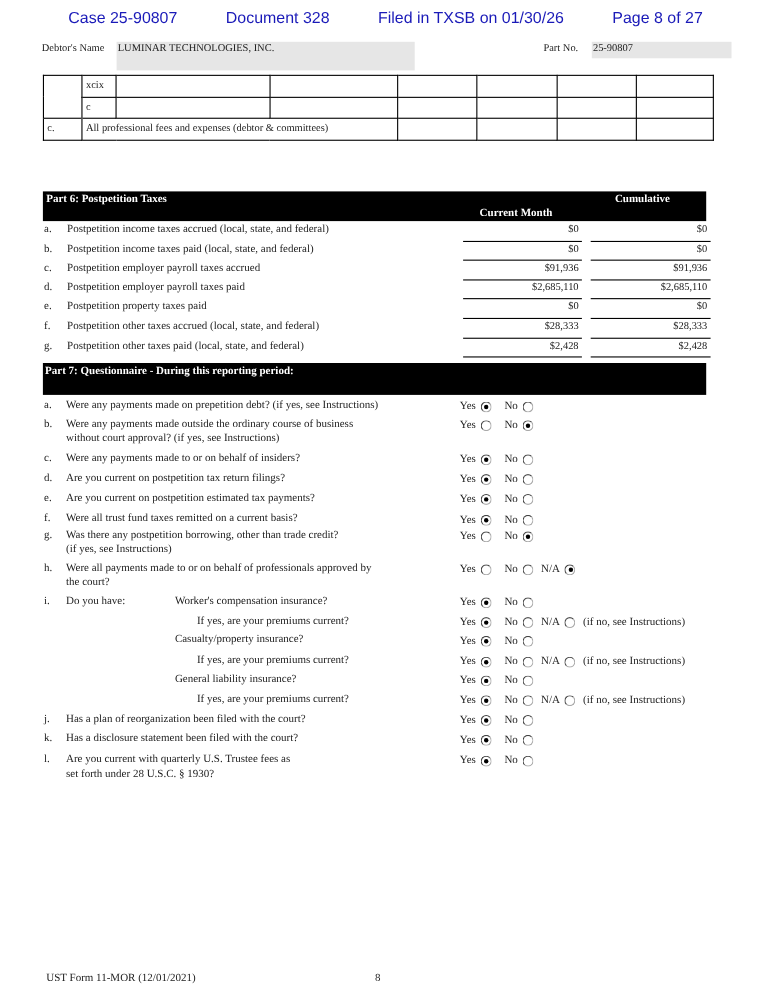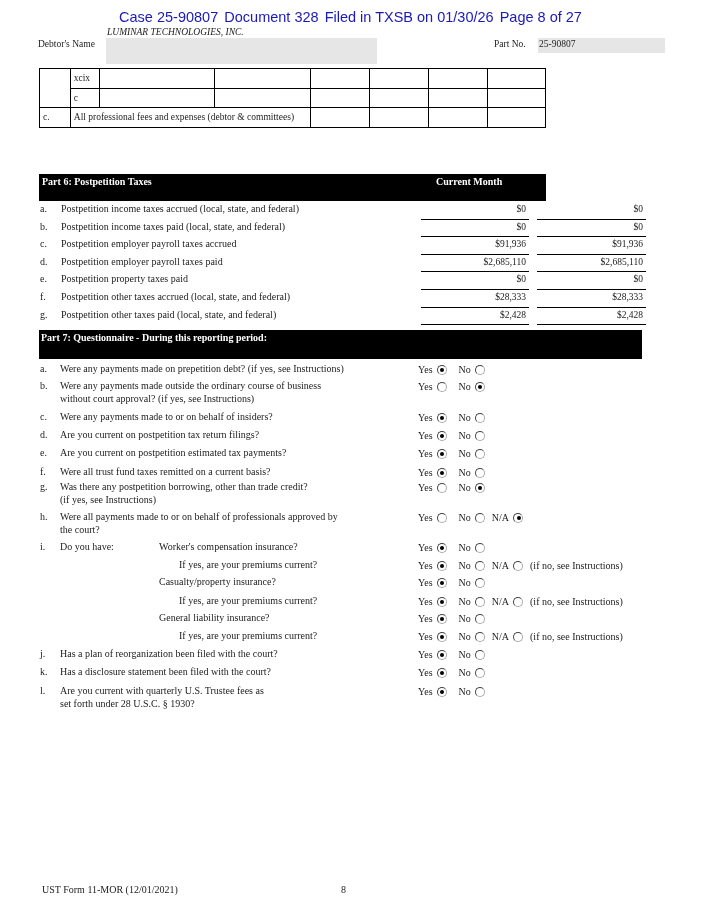--- a/index.html
+++ b/index.html
@@ -2,26 +2,26 @@
 <html><head>
 <meta charset="utf-8">
 <style>
   * { box-sizing: border-box; margin: 0; padding: 0; }
   html, body { width: 701px; height: 906px; background: #ffffff; overflow: hidden; }
   body { position: relative; font-family: "Liberation Serif", "DejaVu Serif", serif; color: #222; font-size: 10px; }
   .abs { position: absolute; text-align: right; }
 
   .stamp { position: absolute; left: 0; top: 9px; width: 701px; text-align: center;
     font-family: "Liberation Sans", "DejaVu Sans", sans-serif; font-size: 14.5px; color: #1a1ab8; letter-spacing: 0; }
-  .stamp span { margin: 0 1px; }
+  .stamp span { margin: 0 20px; }
 
   .lbl { font-size: 10px; color: #222; }
   .shade { position: absolute; background: #e6e6e6; }
 
-  table.fees { position: absolute; left: 39px; top: 68px; width: 507px; border-collapse: collapse; }
+  table.fees { position: absolute; left: 39px; top: 68px; width: 610px; border-collapse: collapse; }
   table.fees td { border: 1.5px solid #000; height: 19.5px; font-size: 9.5px; padding: 0 3px; vertical-align: middle; }
 
   .bar { position: absolute; background: #000; color: #fff; font-weight: bold; font-size: 10px; }
   .bar .t { position: absolute; top: 2px; }
 
   .row { position: absolute; left: 40px; font-size: 10px; line-height: 12px; }
   .row .ltr { position: absolute; left: 0; width: 18px; }
   .row .txt { position: absolute; left: 21px; white-space: nowrap; }
 
   .val { position: absolute; font-size: 9.5px; text-align: right; border-bottom: 1.2px solid #000; height: 17.5px; line-height: 15px; padding-right: 3px; }
@@ -41,21 +41,21 @@
 <div class="stamp">
   <span>Case 25-90807</span>
   <span>Document 328</span>
   <span>Filed in TXSB on 01/30/26</span>
   <span>Page 8 of 27</span>
 </div>
 
 <div class="shade" style="left:106px; top:38px; width:271px; height:26px;"></div>
 <div class="shade" style="left:538px; top:38px; width:127px; height:15px;"></div>
 <div class="abs lbl" style="left:38px; top:39px; font-size:9.5px;">Debtor's Name</div>
-<div class="abs lbl" style="left:107px; top:27px; font-size:9.5px;font-style:italic;">LUMINAR TECHNOLOGIES, INC.</div>
+<div class="abs lbl" style="left:107px; top:39px; font-size:9.5px;">LUMINAR TECHNOLOGIES, INC.</div>
 <div class="abs lbl" style="left:494px; top:39px; font-size:9.5px;">Part No.</div>
 <div class="abs lbl" style="left:539px; top:39px; font-size:9.5px;">25-90807</div>
 
 <table class="fees">
   <colgroup>
     <col style="width:35px">
       <col style="width:31px">
       <col style="width:139px">
       <col style="width:116px">
     <col style="width:72px">
@@ -87,23 +87,23 @@
     <td style="border-top:1.5px solid #000;">c.</td>
     <td colspan="3" style="border-left:none;">All professional fees and expenses (debtor &amp; committees)</td>
     <td></td>
     <td></td>
     <td></td>
     <td></td>
   </tr>
 </tbody>
   </table>
 
-<div class="bar" style="left:39px; top:174px; width:507px; height:27px;">
+<div class="bar" style="left:39px; top:174px; width:603px; height:27px;">
   <span class="t" style="left:3px;">Part 6: Postpetition Taxes</span>
-  <span class="t" style="left:397px;">Current Month</span>
+  <span class="t" style="left:397px;margin-top:12px;">Current Month</span>
   <span class="t" style="left:520px;">Cumulative</span>
 </div>
 
 <div id="part6-rows">
     <div class="row" style="top: 203px;">
       <span class="ltr">a.</span>
       <span class="txt">Postpetition income taxes accrued (local, state, and federal)</span>
     </div>
     <div class="val" style="left: 421px; top: 202px; width: 108px;">$0</div>
     <div class="val" style="left: 537px; top: 202px; width: 109px;">$0</div>

